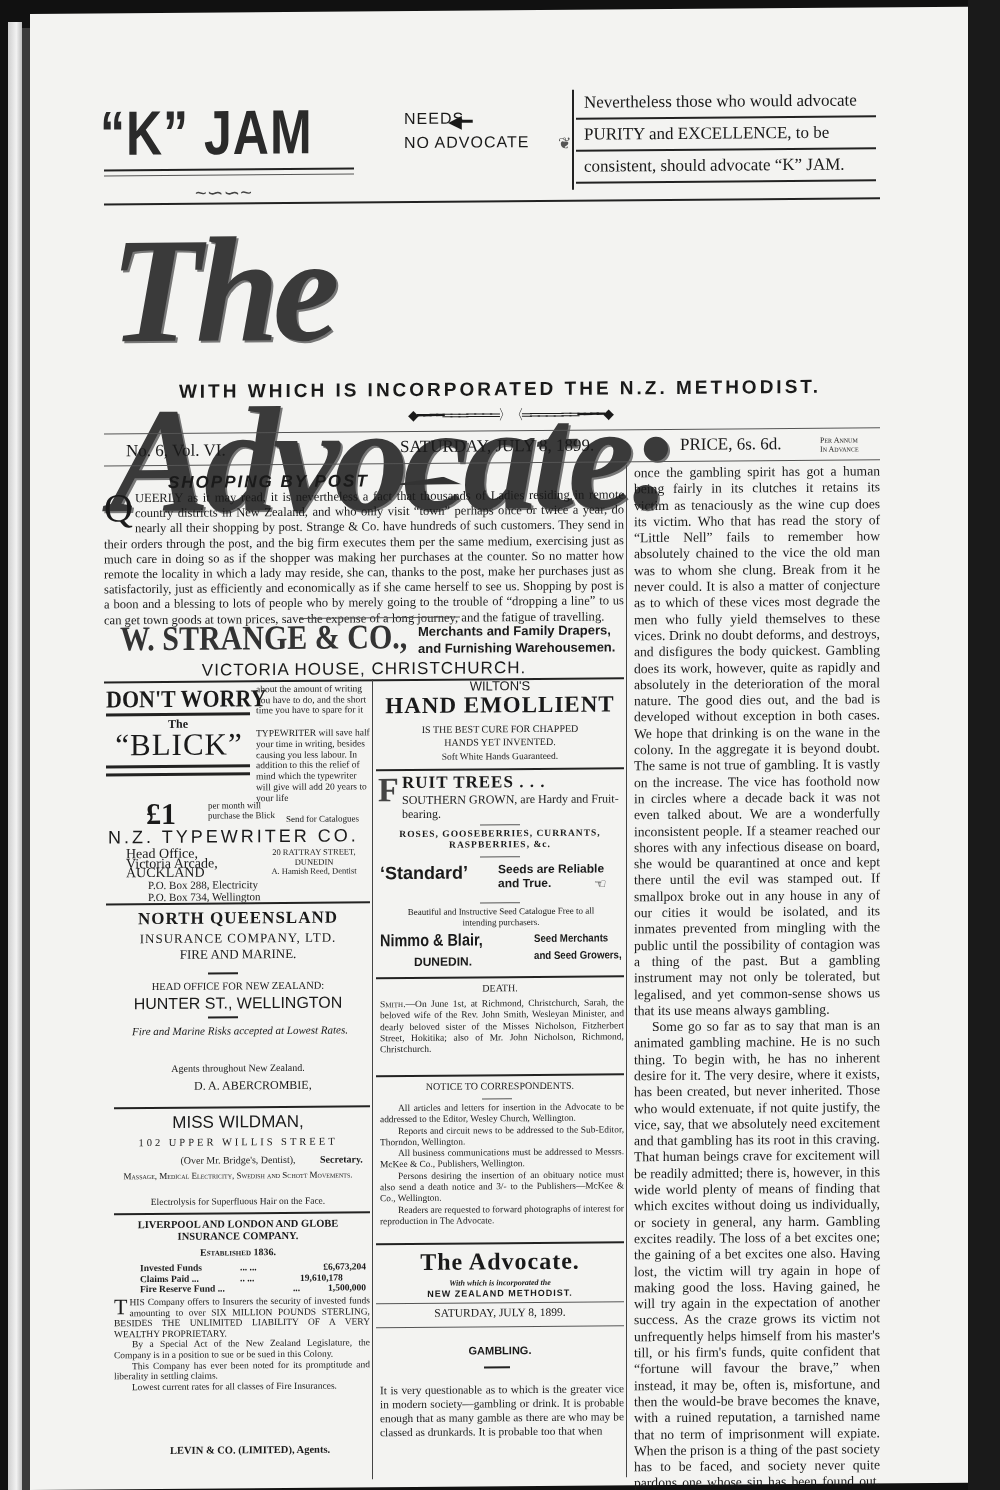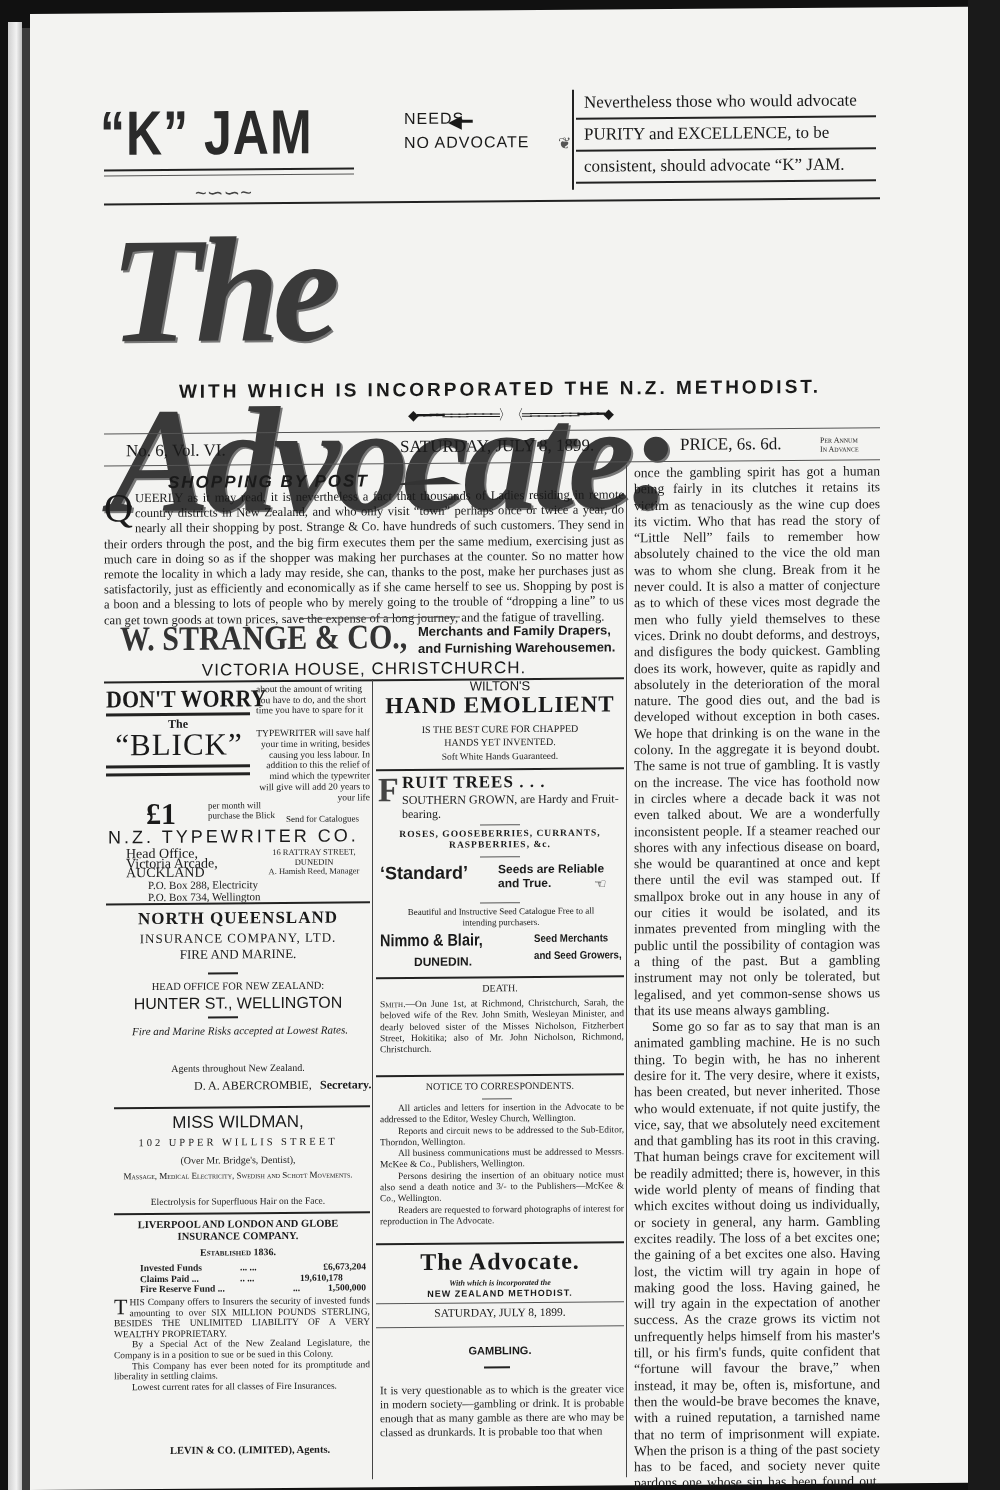--- a/index.html
+++ b/index.html
@@ -86,52 +86,52 @@
   <div class="vr" style="left:342px;top:668px;height:800px;"></div>
   <div class="vr" style="left:596px;top:456px;height:1012px;"></div>
 
   <div class="abs" style="left:76px;top:672px;font-size:22px;font-weight:bold;transform:scaleY(1.1);transform-origin:left top;">DON'T WORRY</div>
   <div class="hr thick" style="left:76px;top:700px;width:144px;"></div>
   <div class="abs" style="left:226px;top:672px;width:114px;font-size:9.5px;line-height:10.5px;">about the amount of writing you have to do, and the short time you have to spare for it</div>
   <div class="abs c" style="left:76px;top:704px;width:144px;font-size:12px;font-weight:bold;">The</div>
   <div class="abs c" style="left:70px;top:714px;width:158px;font-size:31px;letter-spacing:1px;">“BLICK”</div>
   <div class="hr thick" style="left:76px;top:752px;width:144px;"></div>
   <div class="hr thick" style="left:76px;top:760px;width:144px;"></div>
-  <div class="abs" style="left:226px;top:716px;width:114px;font-size:9.5px;line-height:10.8px;text-align:right;">TYPEWRITER will save half your time in writing, besides causing you less labour. In addition to this the relief of mind which the typewriter will give will add 20 years to your life</div>
+  <div class="abs" style="left:226px;top:716px;width:114px;font-size:9.5px;line-height:10.8px;">TYPEWRITER will save half your time in writing, besides causing you less labour. In addition to this the relief of mind which the typewriter will give will add 20 years to your life</div>
   <div class="abs" style="left:116px;top:784px;font-size:30px;font-weight:bold;">£1</div>
   <div class="abs" style="left:178px;top:788px;width:80px;font-size:9px;line-height:10px;">per month will purchase the Blick</div>
   <div class="abs" style="left:256px;top:802px;font-size:9px;">Send for Catalogues</div>
   <div class="abs sans" style="left:78px;top:814px;font-size:18px;letter-spacing:3px;">N.Z. TYPEWRITER CO.</div>
   <div class="abs" style="left:96px;top:836px;font-size:14px;line-height:9.5px;">
     <div>Head Office,</div>
     <div>Victoria Arcade,</div>
     <div>AUCKLAND</div>
   </div>
   <div class="abs c" style="left:224px;top:836px;width:120px;font-size:8.5px;line-height:9.5px;">
-    <div>16 RATTRAY STREET,</div>
+    <div>20 RATTRAY STREET,</div>
     <div>DUNEDIN</div>
-    <div>A. Hamish Reed, Manager</div>
+    <div>A. Hamish Reed, Dentist</div>
   </div>
   <div class="abs" style="left:118px;top:866px;font-size:11px;line-height:12px;">
     <div>P.O. Box 288, Electricity</div>
     <div>P.O. Box 734, Wellington</div>
   </div>
   <div class="hr" style="left:76px;top:890px;width:264px;"></div>
 
   <div class="abs c" style="left:76px;top:896px;width:264px;font-size:17px;font-weight:bold;letter-spacing:1px;">NORTH QUEENSLAND</div>
   <div class="abs c" style="left:76px;top:918px;width:264px;font-size:13px;letter-spacing:1px;">INSURANCE COMPANY, LTD.</div>
   <div class="abs c" style="left:76px;top:934px;width:264px;font-size:13px;">FIRE AND MARINE.</div>
   <div class="hr" style="left:178px;top:960px;width:30px;"></div>
   <div class="abs c" style="left:76px;top:968px;width:264px;font-size:10.5px;">HEAD OFFICE FOR NEW ZEALAND:</div>
   <div class="abs c sans" style="left:76px;top:982px;width:264px;font-size:16px;">HUNTER ST., WELLINGTON</div>
   <div class="hr" style="left:178px;top:1004px;width:30px;"></div>
   <div class="abs c" style="left:90px;top:1010px;width:240px;font-size:11px;font-style:italic;line-height:17px;">Fire and Marine Risks accepted at Lowest Rates.</div>
   <div class="abs c" style="left:76px;top:1050px;width:264px;font-size:10px;">Agents throughout New Zealand.</div>
   <div class="abs" style="left:164px;top:1066px;font-size:12px;">D. A. ABERCROMBIE,</div>
-  <div class="abs" style="left:290px;top:1066px;font-size:12px;font-weight:bold;">Secretary.</div>
+  <div class="abs" style="left:290px;top:1142px;font-size:10px;font-weight:bold;">Secretary.</div>
   <div class="hr" style="left:84px;top:1094px;width:256px;"></div>
 
   <div class="abs c sans" style="left:76px;top:1100px;width:264px;font-size:17px;">MISS WILDMAN,</div>
   <div class="abs c" style="left:76px;top:1124px;width:264px;font-size:10.5px;letter-spacing:3px;">102 UPPER WILLIS STREET</div>
   <div class="abs c" style="left:76px;top:1142px;width:264px;font-size:10px;">(Over Mr. Bridge's, Dentist),</div>
   <div class="abs c smallcaps" style="left:76px;top:1158px;width:264px;font-size:9px;line-height:11px;">Massage, Medical Electricity, Swedish and Schott Movements.</div>
   <div class="abs c" style="left:76px;top:1184px;width:264px;font-size:9.5px;">Electrolysis for Superfluous Hair on the Face.</div>
   <div class="hr" style="left:84px;top:1200px;width:256px;"></div>
 
   <div class="abs c" style="left:76px;top:1206px;width:264px;font-size:10.5px;font-weight:bold;line-height:12px;">

